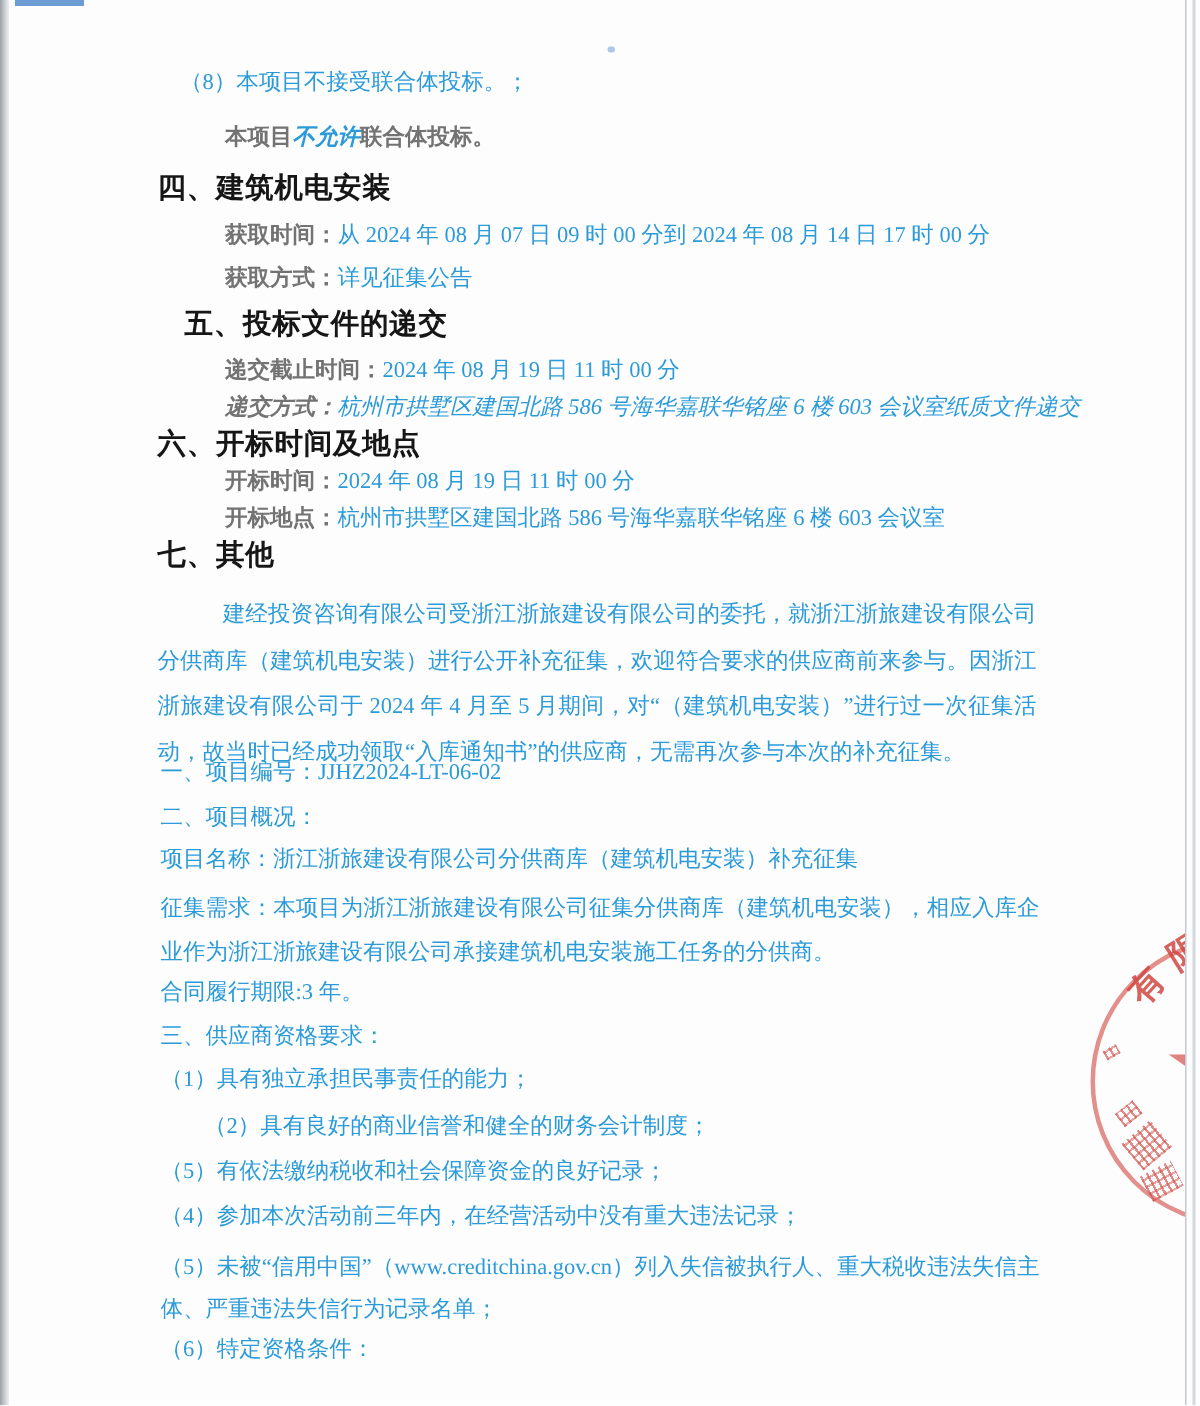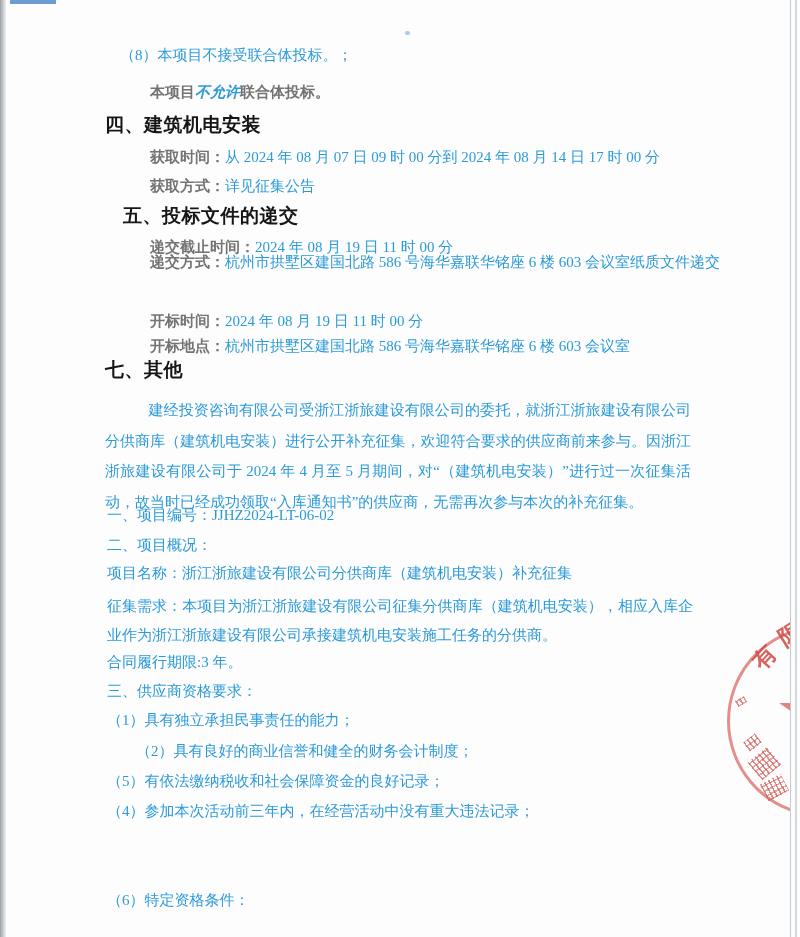--- a/index.html
+++ b/index.html
@@ -73,38 +73,40 @@
   <p class="abs ln blue" style="left:120px; top:45px;">（8）本项目不接受联合体投标。；</p>
 
   <p class="abs ln" style="left:150px; top:82px;"><span class="lbl">本项目</span><span class="blue emph">不允许</span><span class="lbl">联合体投标。</span></p>
 
   <p class="abs hd" style="left:105px; top:112px;">四、建筑机电安装</p>
   <p class="abs ln" style="left:150px; top:147px;"><span class="lbl">获取时间：</span><span class="blue">从 2024 年 08 月 07 日 09 时 00 分到 2024 年 08 月 14 日 17 时 00 分</span></p>
   <p class="abs ln" style="left:150px; top:176px;"><span class="lbl">获取方式：</span><span class="blue">详见征集公告</span></p>
 
   <p class="abs hd" style="left:105px; top:203px;margin-left:18px;">五、投标文件的递交</p>
   <p class="abs ln" style="left:150px; top:237px;"><span class="lbl">递交截止时间：</span><span class="blue">2024 年 08 月 19 日 11 时 00 分</span></p>
-  <p class="abs ln" style="left:150px; top:252px;"><span class="lbl">递交方式：</span><span class="blue">杭州市拱墅区建国北路 586 号海华嘉联华铭座 6 楼 603 会议室纸质文件递交</span></p>
+  <p class="abs ln" style="left:150px; top:262px;font-style:italic;"><span class="lbl">递交方式：</span><span class="blue">杭州市拱墅区建国北路 586 号海华嘉联华铭座 6 楼 603 会议室纸质文件递交</span></p>
 
+  <p class="abs hd" style="left:105px; top:283px;">六、开标时间及地点</p>
   <p class="abs ln" style="left:150px; top:311px;"><span class="lbl">开标时间：</span><span class="blue">2024 年 08 月 19 日 11 时 00 分</span></p>
   <p class="abs ln" style="left:150px; top:336px;"><span class="lbl">开标地点：</span><span class="blue">杭州市拱墅区建国北路 586 号海华嘉联华铭座 6 楼 603 会议室</span></p>
 
   <p class="abs hd" style="left:105px; top:357px;">七、其他</p>
   <p class="abs ln blue para indent2" style="left:105px; top:381px; line-height:30.5px;">建经投资咨询有限公司受浙江浙旅建设有限公司的委托，就浙江浙旅建设有限公司分供商库（建筑机电安装）进行公开补充征集，欢迎符合要求的供应商前来参与。因浙江浙旅建设有限公司于 2024 年 4 月至 5 月期间，对“（建筑机电安装）”进行过一次征集活动，故当时已经成功领取“入库通知书”的供应商，无需再次参与本次的补充征集。</p>
 
   <p class="abs ln blue" style="left:107px; top:505px;">一、项目编号：JJHZ2024-LT-06-02</p>
   <p class="abs ln blue" style="left:107px; top:535px;">二、项目概况：</p>
   <p class="abs ln blue" style="left:107px; top:563px;">项目名称：浙江浙旅建设有限公司分供商库（建筑机电安装）补充征集</p>
   <p class="abs ln blue para" style="left:107px; top:592px; line-height:29px;">征集需求：本项目为浙江浙旅建设有限公司征集分供商库（建筑机电安装），相应入库企业作为浙江浙旅建设有限公司承接建筑机电安装施工任务的分供商。</p>
   <p class="abs ln blue" style="left:107px; top:652px;">合同履行期限:3 年。</p>
   <p class="abs ln blue" style="left:107px; top:681px;">三、供应商资格要求：</p>
   <p class="abs ln blue" style="left:107px; top:710px;">（1）具有独立承担民事责任的能力；</p>
   <p class="abs ln blue" style="left:107px; top:741px;margin-left:29px;">（2）具有良好的商业信誉和健全的财务会计制度；</p>
   <p class="abs ln blue" style="left:107px; top:771px;">（5）有依法缴纳税收和社会保障资金的良好记录；</p>
   <p class="abs ln blue" style="left:107px; top:801px;">（4）参加本次活动前三年内，在经营活动中没有重大违法记录；</p>
+  <p class="abs ln blue para" style="left:107px; top:831px; line-height:28px;">（5）未被“信用中国”（www.creditchina.gov.cn）列入失信被执行人、重大税收违法失信主体、严重违法失信行为记录名单；</p>
   <p class="abs ln blue" style="left:107px; top:890px;">（6）特定资格条件：</p>
 
   <div>
     <div class="stamp-ring"></div>
     <div class="stamp-star"></div>
     <span class="schar" style="left:753px; top:646px; transform:rotate(-48deg);">有</span>
     <span class="schar" style="left:779px; top:623px; transform:rotate(-32deg);">限</span>
     <div class="smark" style="left:736px; top:698px; width:10px; height:7px; transform:rotate(-30deg);"></div>
     <div class="smark" style="left:745px; top:737px; width:15px; height:11px; transform:rotate(-38deg);"></div>
     <div class="smark" style="left:752px; top:752px; width:25px; height:23px; transform:rotate(-40deg);"></div>

